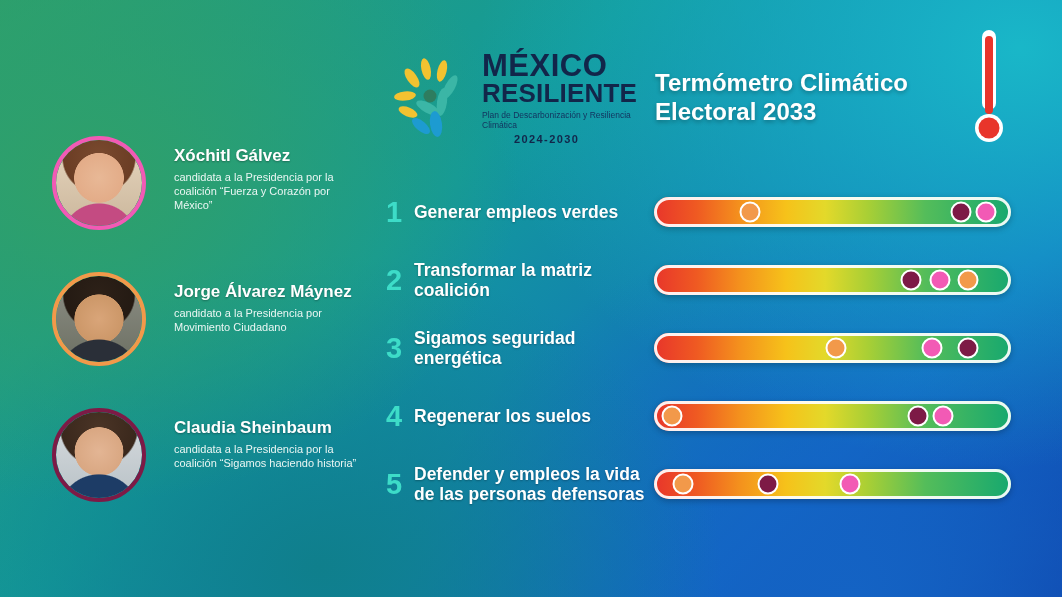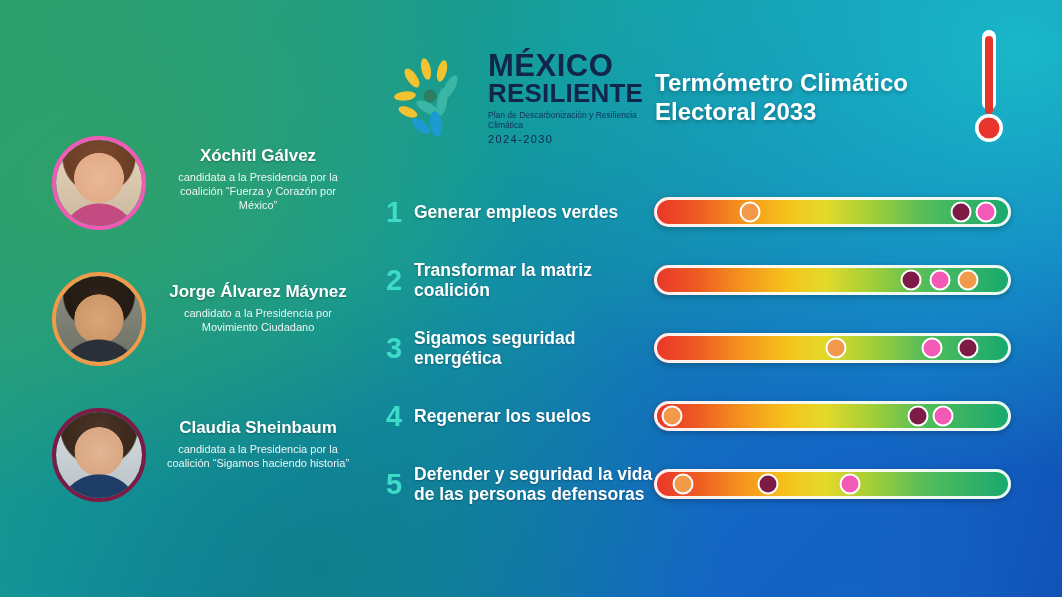--- a/index.html
+++ b/index.html
@@ -59,23 +59,23 @@
       linear-gradient(#d9dde0, #b9c2c7);
   }
   .face-jorge {
     background:
       radial-gradient(circle at 50% 122%, #2a2f38 0%, #2a2f38 36%, rgba(0,0,0,0) 37%),
       radial-gradient(circle at 50% 50%, #d9a579 0%, #cc9768 40%, rgba(0,0,0,0) 41%),
       radial-gradient(circle at 50% 22%, #2d2118 0%, #241a13 44%, rgba(0,0,0,0) 46%),
       linear-gradient(#8d8f86, #6d7063);
   }
   .cand-text {
-    margin-left: 14px;
+    margin-left: 28px;
     padding-top: 10px;
-    text-align: center;
+    text-align: left;
     width: 196px;
   }
   .cand-name {
     color: #ffffff;
     font-size: 17px;
     font-weight: bold;
     line-height: 1.12;
     text-shadow: 0 1px 2px rgba(0,0,0,.3);
   }
   .cand-desc {
@@ -90,21 +90,21 @@
     left: 392px; top: 52px;
     width: 255px; height: 95px;
   }
   #logo .mark {
     position: absolute;
     left: 0; top: 4px;
     width: 92px; height: 86px;
   }
   #logo .wordmark {
     position: absolute;
-    left: 96px; top: 0px;
+    left: 90px; top: 0px;
     width: 160px;
   }
   .w-mexico {
     color: #12264a;
     font-size: 31px;
     font-weight: bold;
     letter-spacing: .5px;
     line-height: .92;
   }
   .w-resiliente {
@@ -116,23 +116,24 @@
   }
   .w-sub {
     color: #13325e;
     font-size: 8.5px;
     line-height: 1.18;
     margin-top: 5px;
   }
   .w-years {
     color: #12264a;
     font-size: 11px;
-    font-weight: normal;
+    font-weight: bold;
     letter-spacing: 1.4px;
     margin-top: 3px;
+    margin-left: 32px;
   }
   #title {
     position: absolute;
     left: 655px; top: 68px;
     width: 310px;
     color: #ffffff;
     font-size: 24px;
     font-weight: bold;
     line-height: 1.22;
     text-shadow: 0 2px 4px rgba(0,0,0,.28);
@@ -322,21 +323,21 @@
       <div class="gauge">
         <div class="marker m-orange" style="left:5%;"></div>
         <div class="marker m-wine" style="left:74%;"></div>
         <div class="marker m-pink" style="left:81%;"></div>
       </div>
     </div>
 
     <div class="row">
       <div class="row-label">
         <div class="row-num">5</div>
-        <div class="row-text">Defender y seguridad la vida de las personas defensoras</div>
+        <div class="row-text">Defender y empleos la vida de las personas defensoras</div>
       </div>
       <div class="gauge">
         <div class="marker m-orange" style="left:8%;"></div>
         <div class="marker m-wine" style="left:32%;"></div>
         <div class="marker m-pink" style="left:55%;"></div>
       </div>
     </div>
 
   </div>
 </div>

